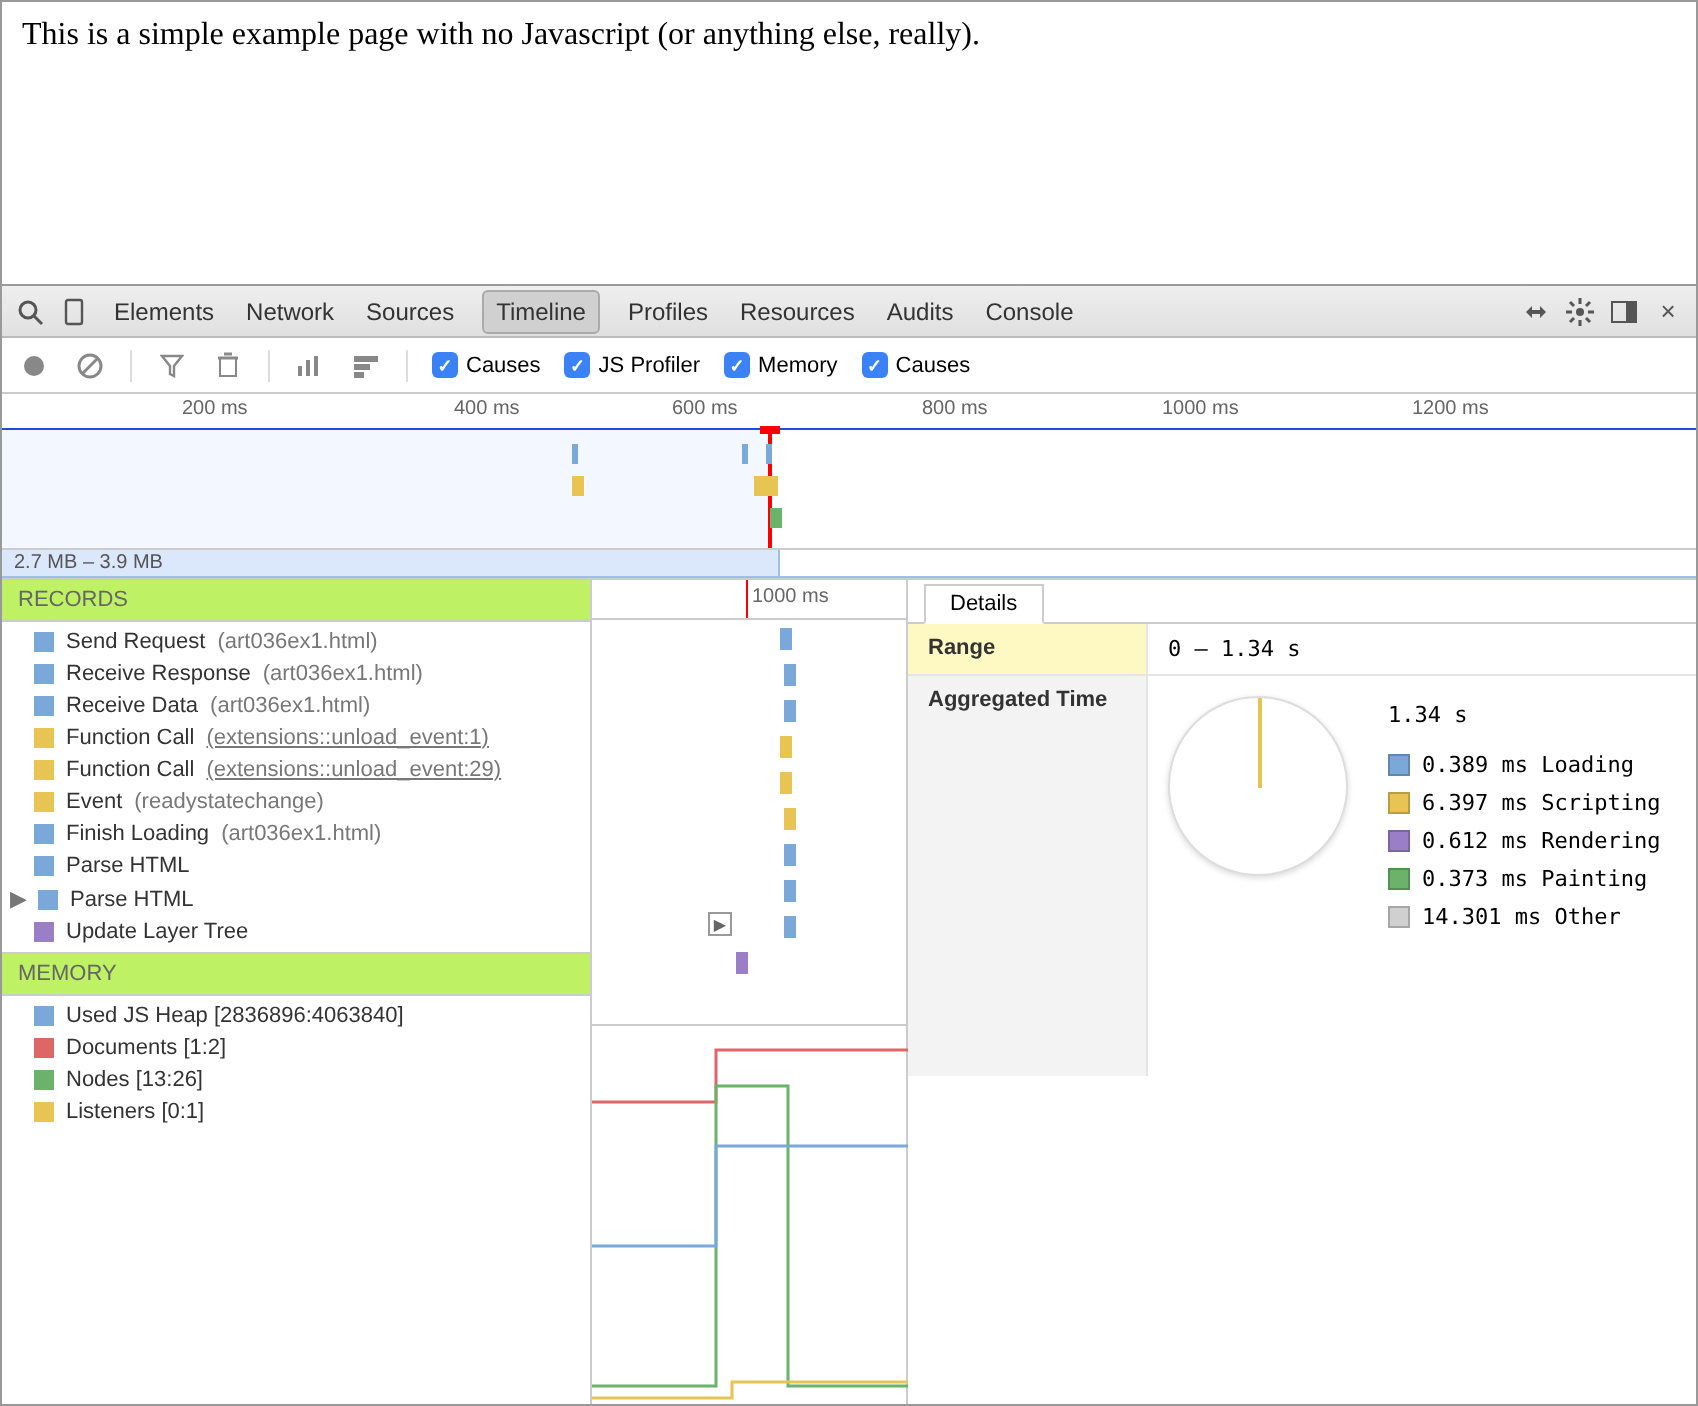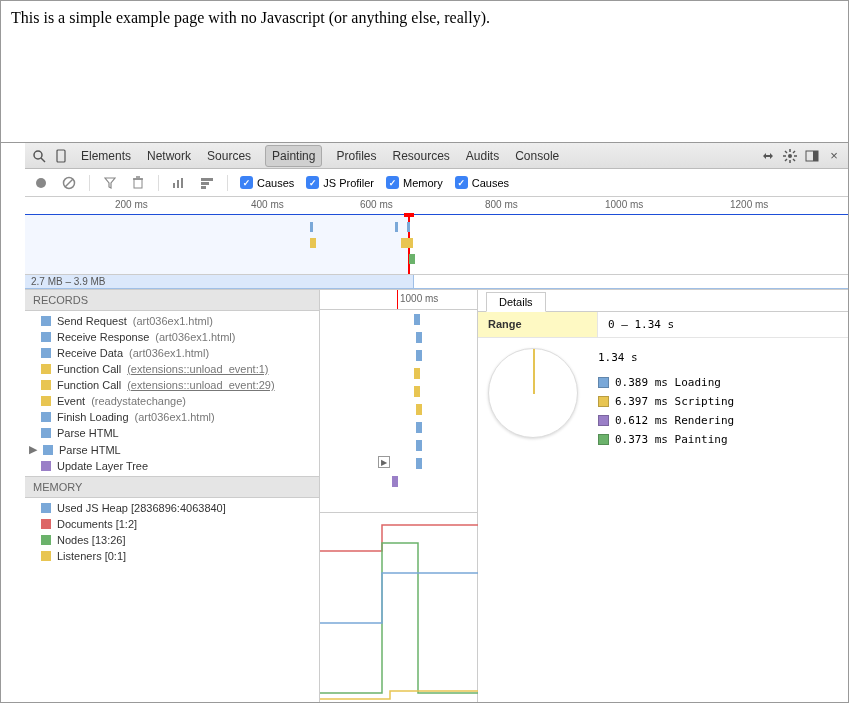--- a/index.html
+++ b/index.html
@@ -18,21 +18,20 @@
   padding: 8px 10px;
   font-family: "Times New Roman", serif;
   font-size: 16px;
   border-bottom: 1px solid #999;
 }
 .devtools {
   flex: 1;
   display: flex;
   flex-direction: column;
   min-height: 0;
-  margin-left: 24px;
 }
 .toolbar-main {
   height: 26px;
   background: linear-gradient(#eee, #e0e0e0);
   border-bottom: 1px solid #bbb;
   display: flex;
   align-items: center;
   padding: 0 6px;
   gap: 6px;
 }
@@ -90,21 +89,21 @@
   border-top: 1px solid #ccc;
 }
 .records-col {
   width: 295px;
   border-right: 1px solid #ccc;
   display: flex;
   flex-direction: column;
   overflow: hidden;
 }
 .section-header {
-  background: #e5e5e5;
+  background: #bef264;
   border-bottom: 1px solid #ccc;
   padding: 4px 8px;
   font-size: 11px;
   color: #666;
 }
 .records-list { padding: 2px 0; }
 .record-row {
   display: flex;
   align-items: center;
   padding: 2px 8px 2px 16px;
@@ -183,21 +182,21 @@
     </div>
     <div class="icon-btn">
       <svg width="12" height="14" viewBox="0 0 12 14">
           <rect x="2" y="1" width="8" height="12" rx="1" stroke="#555" stroke-width="1.2" fill="none"></rect>
         </svg>
     </div>
     <div class="tabs">
       <span class="tab">Elements</span>
       <span class="tab">Network</span>
       <span class="tab">Sources</span>
-      <span class="tab active">Painting</span>
+      <span class="tab active">Timeline</span>
       <span class="tab">Profiles</span>
       <span class="tab">Resources</span>
       <span class="tab">Audits</span>
       <span class="tab">Console</span>
     </div>
     <div class="spacer"></div>
     <div class="icon-btn">
       <svg width="14" height="12" viewBox="0 0 14 12">
           <path d="M2 6l3-3v2h4V3l3 3-3 3V7H5v2z" fill="#555"></path>
         </svg>
@@ -421,20 +420,21 @@
     <div class="details-col">
       <div class="details-tabs">
         <div class="details-tab">Details</div>
       </div>
       <div class="details-body">
         <div class="details-row">
           <div class="label">Range</div>
           <div class="value">0 – 1.34 s</div>
         </div>
         <div class="agg-row">
+          <div class="label">Aggregated Time</div>
           <div class="agg-content">
             <div class="pie"></div>
             <div class="legend">
               <div class="legend-row" style="margin-bottom:6px">
                 <span>1.34 s</span>
               </div>
               <div id="legend-items">
                   <div class="legend-row">
                     <span class="sw c-blue"></span>
                     <span>0.389 ms Loading</span>
@@ -444,20 +444,24 @@
                     <span>6.397 ms Scripting</span>
                   </div>
                   <div class="legend-row">
                     <span class="sw c-purple"></span>
                     <span>0.612 ms Rendering</span>
                   </div>
                   <div class="legend-row">
                     <span class="sw c-green"></span>
                     <span>0.373 ms Painting</span>
                   </div>
+                  <div class="legend-row">
+                    <span class="sw c-gray"></span>
+                    <span>14.301 ms Other</span>
+                  </div>
                 </div>
             </div>
           </div>
         </div>
       </div>
     </div>
 
   </div>
 </div>
 

